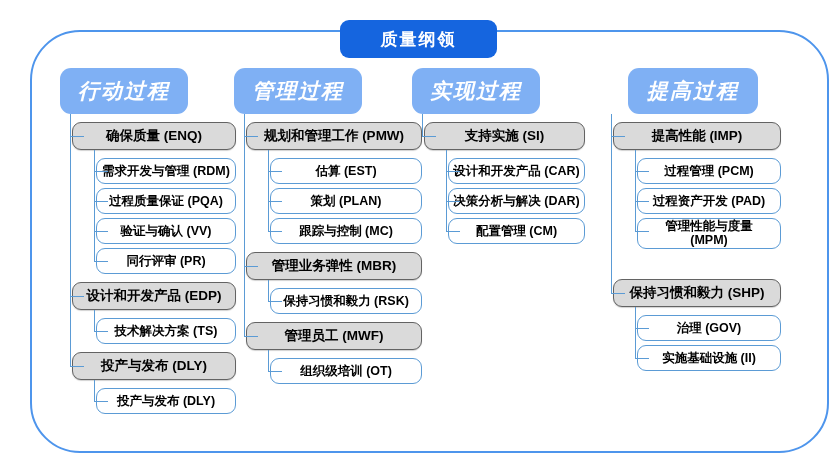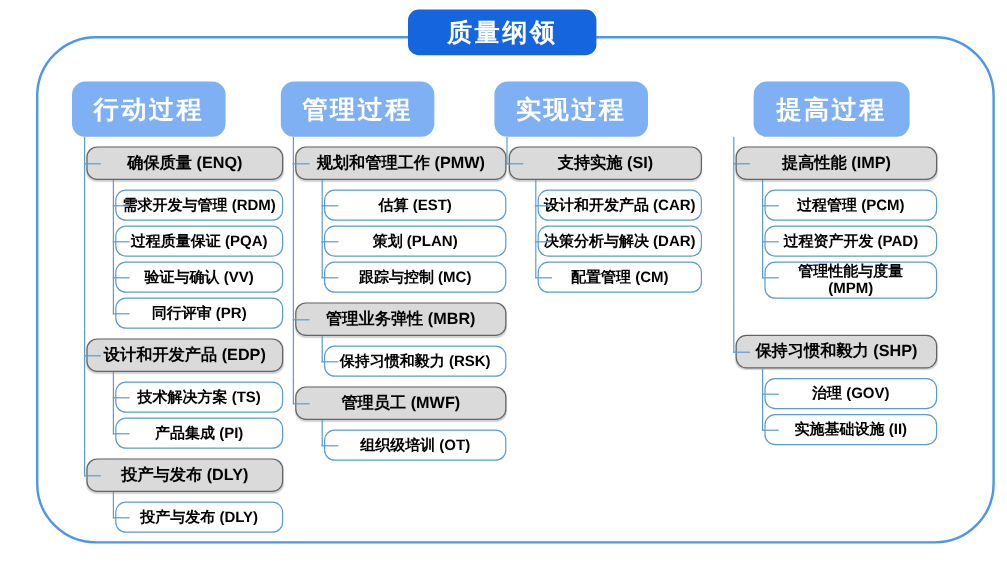--- a/index.html
+++ b/index.html
@@ -22,36 +22,36 @@
   }
   
   .frame{
     position:absolute;left:30px;top:30px;width:799px;height:423px;
     border:2px solid var(--frame-blue);
     border-radius:50px;
     z-index:0;
   }
   
   .title{
-    position:absolute;left:340px;top:8px;width:157px;height:38px;
+    position:absolute;left:340px;top:20px;width:157px;height:38px;
     background:var(--title-blue);color:#fff;
     border-radius:9px;z-index:3;
     display:flex;align-items:center;justify-content:center;
-    font-size:21px;font-weight:bold;letter-spacing:2px;
+    font-size:17px;font-weight:bold;letter-spacing:2px;
   }
   
   .col{position:absolute;top:68px;z-index:1;}
   #c0{left:60px;width:176px;}
   #c1{left:234px;width:188px;}
   #c2{left:412px;width:173px;}
   #c3{left:601px;width:180px;}
   .hdr{
     width:128px;height:46px;background:var(--header-blue);
     border-radius:11px;color:#fff;font-weight:bold;font-size:21px;
-    letter-spacing:2px;display:flex;align-items:center;justify-content:center;
+    letter-spacing:2px;display:flex;align-items:center;justify-content:center;font-style:italic;
   }
   #c3 .hdr{width:130px;margin-left:27px;}
   
   ul.t{list-style:none;margin:0;padding:0;}
   ul.lvl1{margin:0 0 0 10px;}
   ul.lvl2{margin:0 0 0 24px;}
   ul.t li{position:relative;margin-top:var(--g,8px);}
   ul.t li > .node{margin-left:2px;}
   ul.t li::before{
     content:"";position:absolute;left:0;top:calc(-1 * var(--g,8px));
@@ -112,23 +112,20 @@
             <div class="node wbox">同行评审 (PR)</div>
           </li>
         </ul>
       </li>
       <li class="g">
         <div class="node gbox">设计和开发产品 (EDP)</div>
         <ul class="t lvl2">
           <li class="w first">
             <div class="node wbox">技术解决方案 (TS)</div>
           </li>
-          <li class="w">
-            <div class="node wbox">产品集成 (PI)</div>
-          </li>
         </ul>
       </li>
       <li class="g">
         <div class="node gbox">投产与发布 (DLY)</div>
         <ul class="t lvl2">
           <li class="w first">
             <div class="node wbox">投产与发布 (DLY)</div>
           </li>
         </ul>
       </li>

